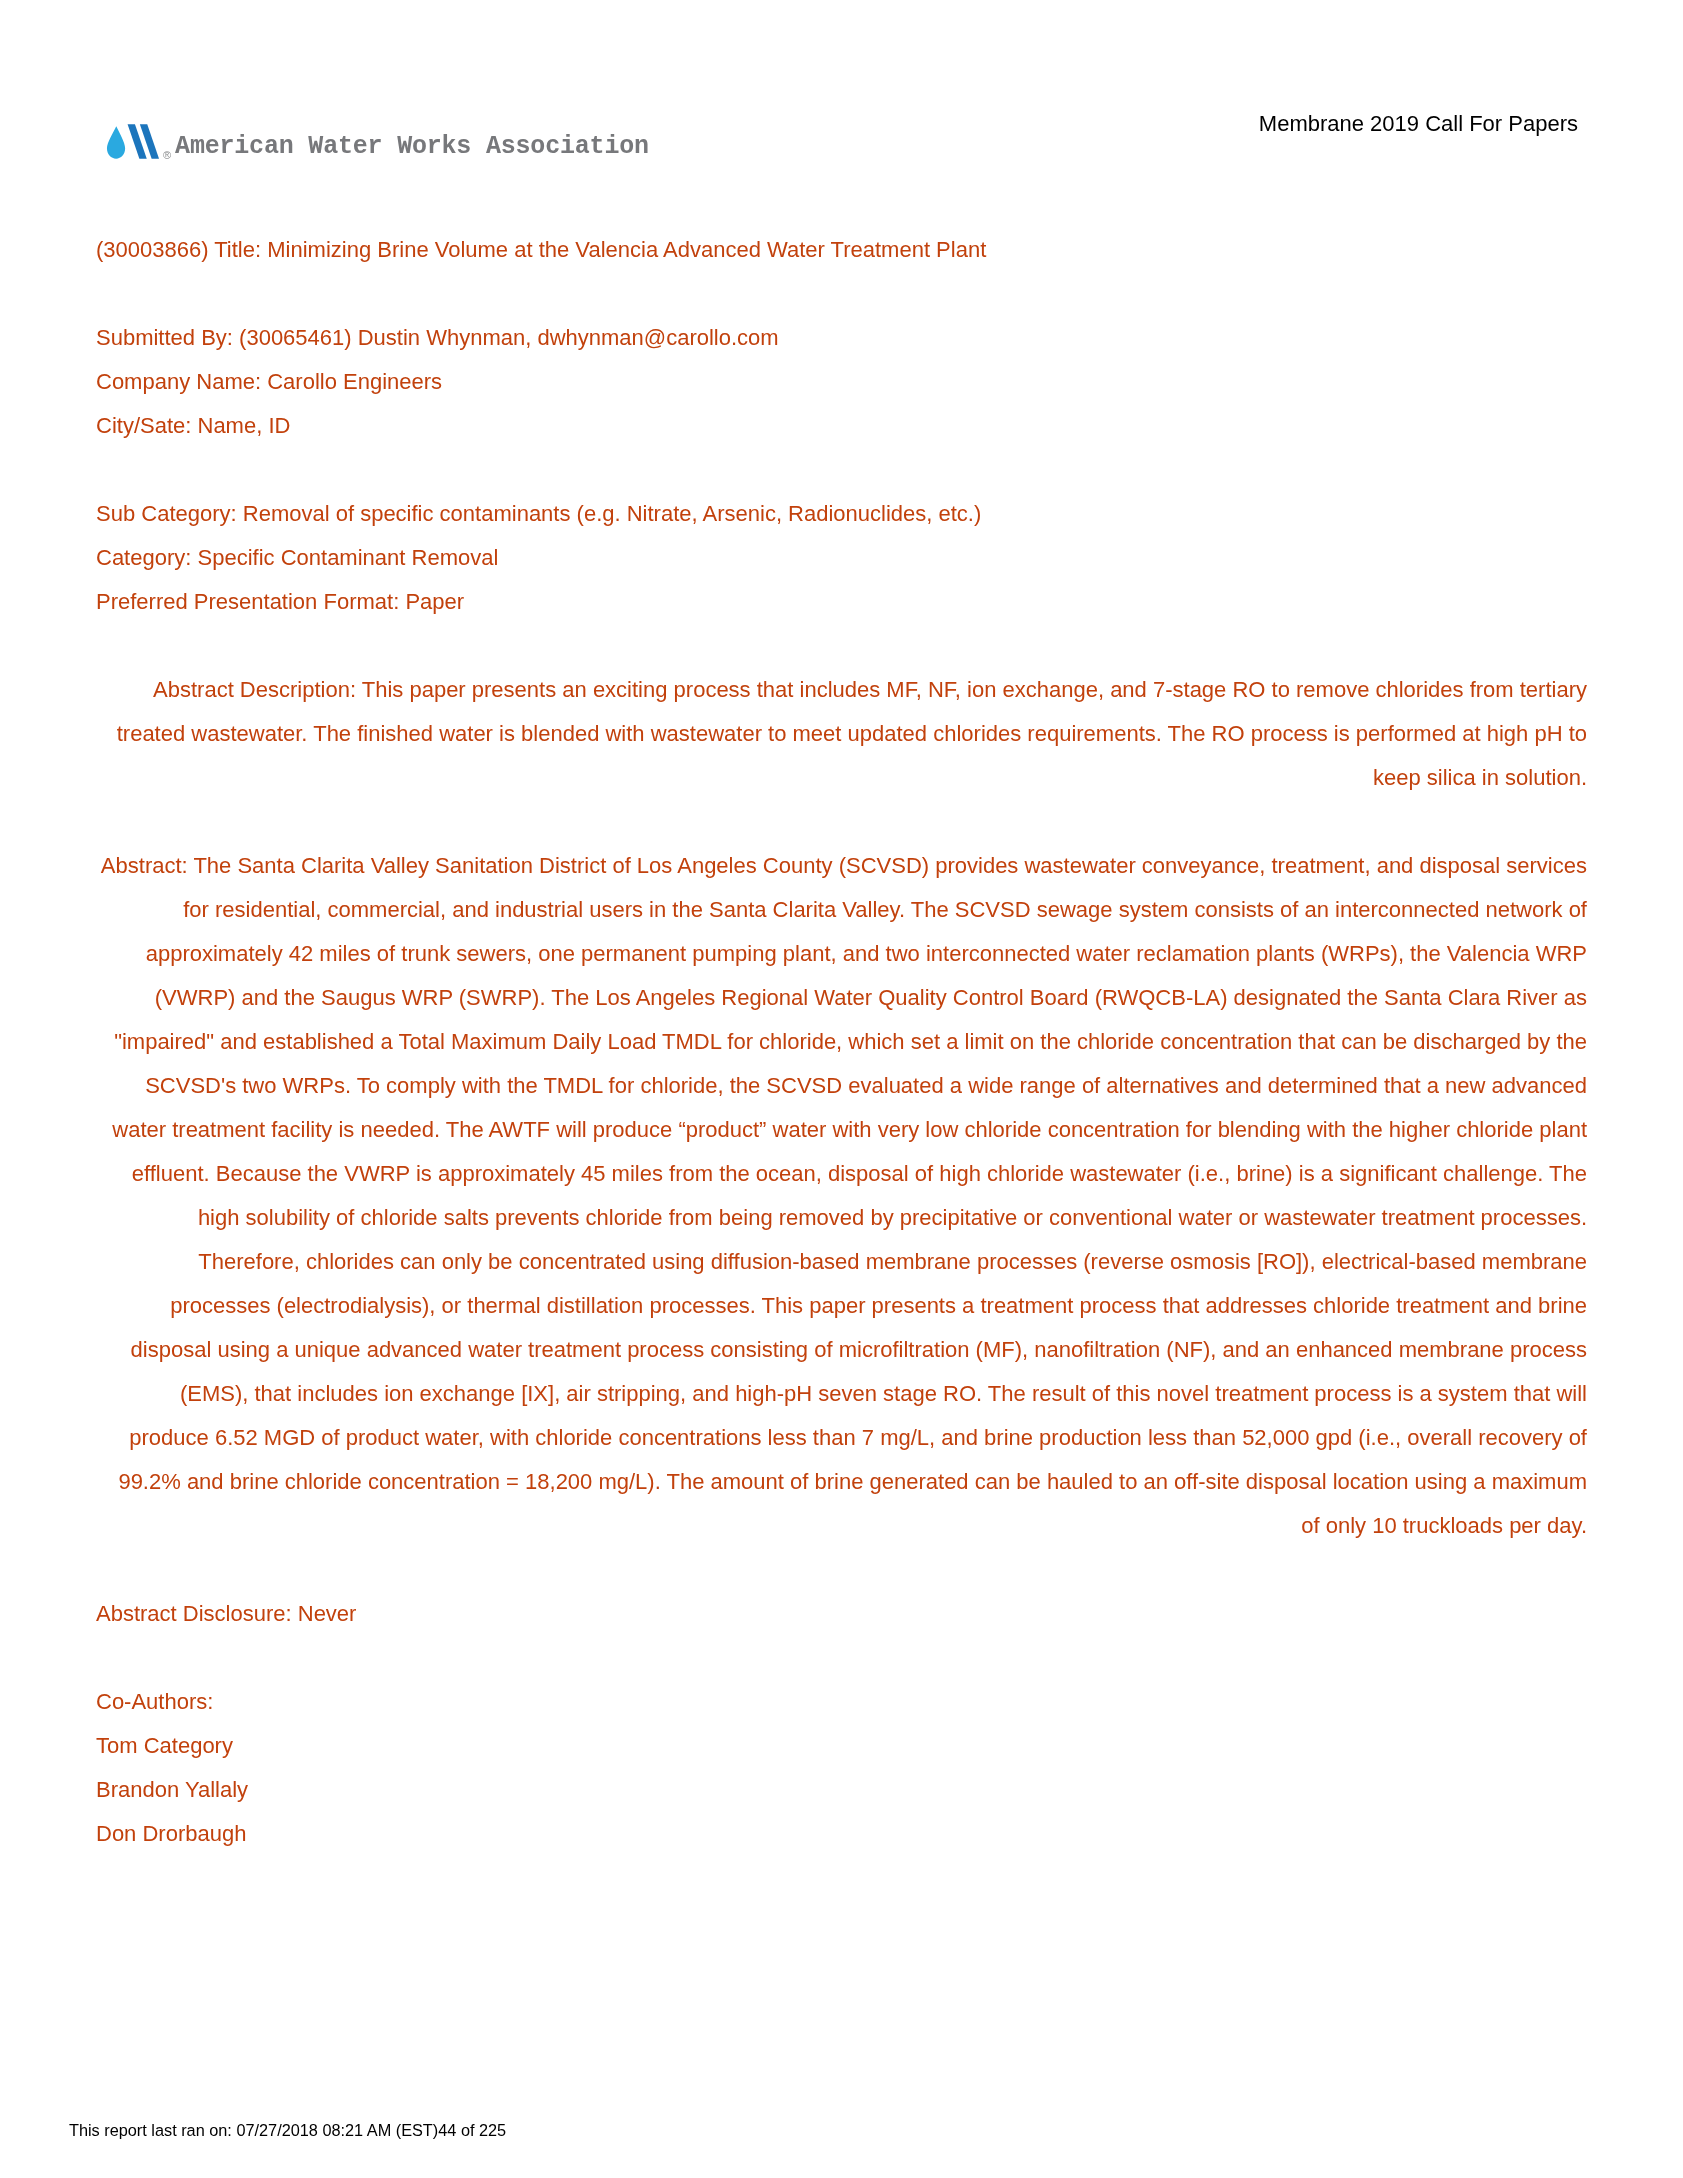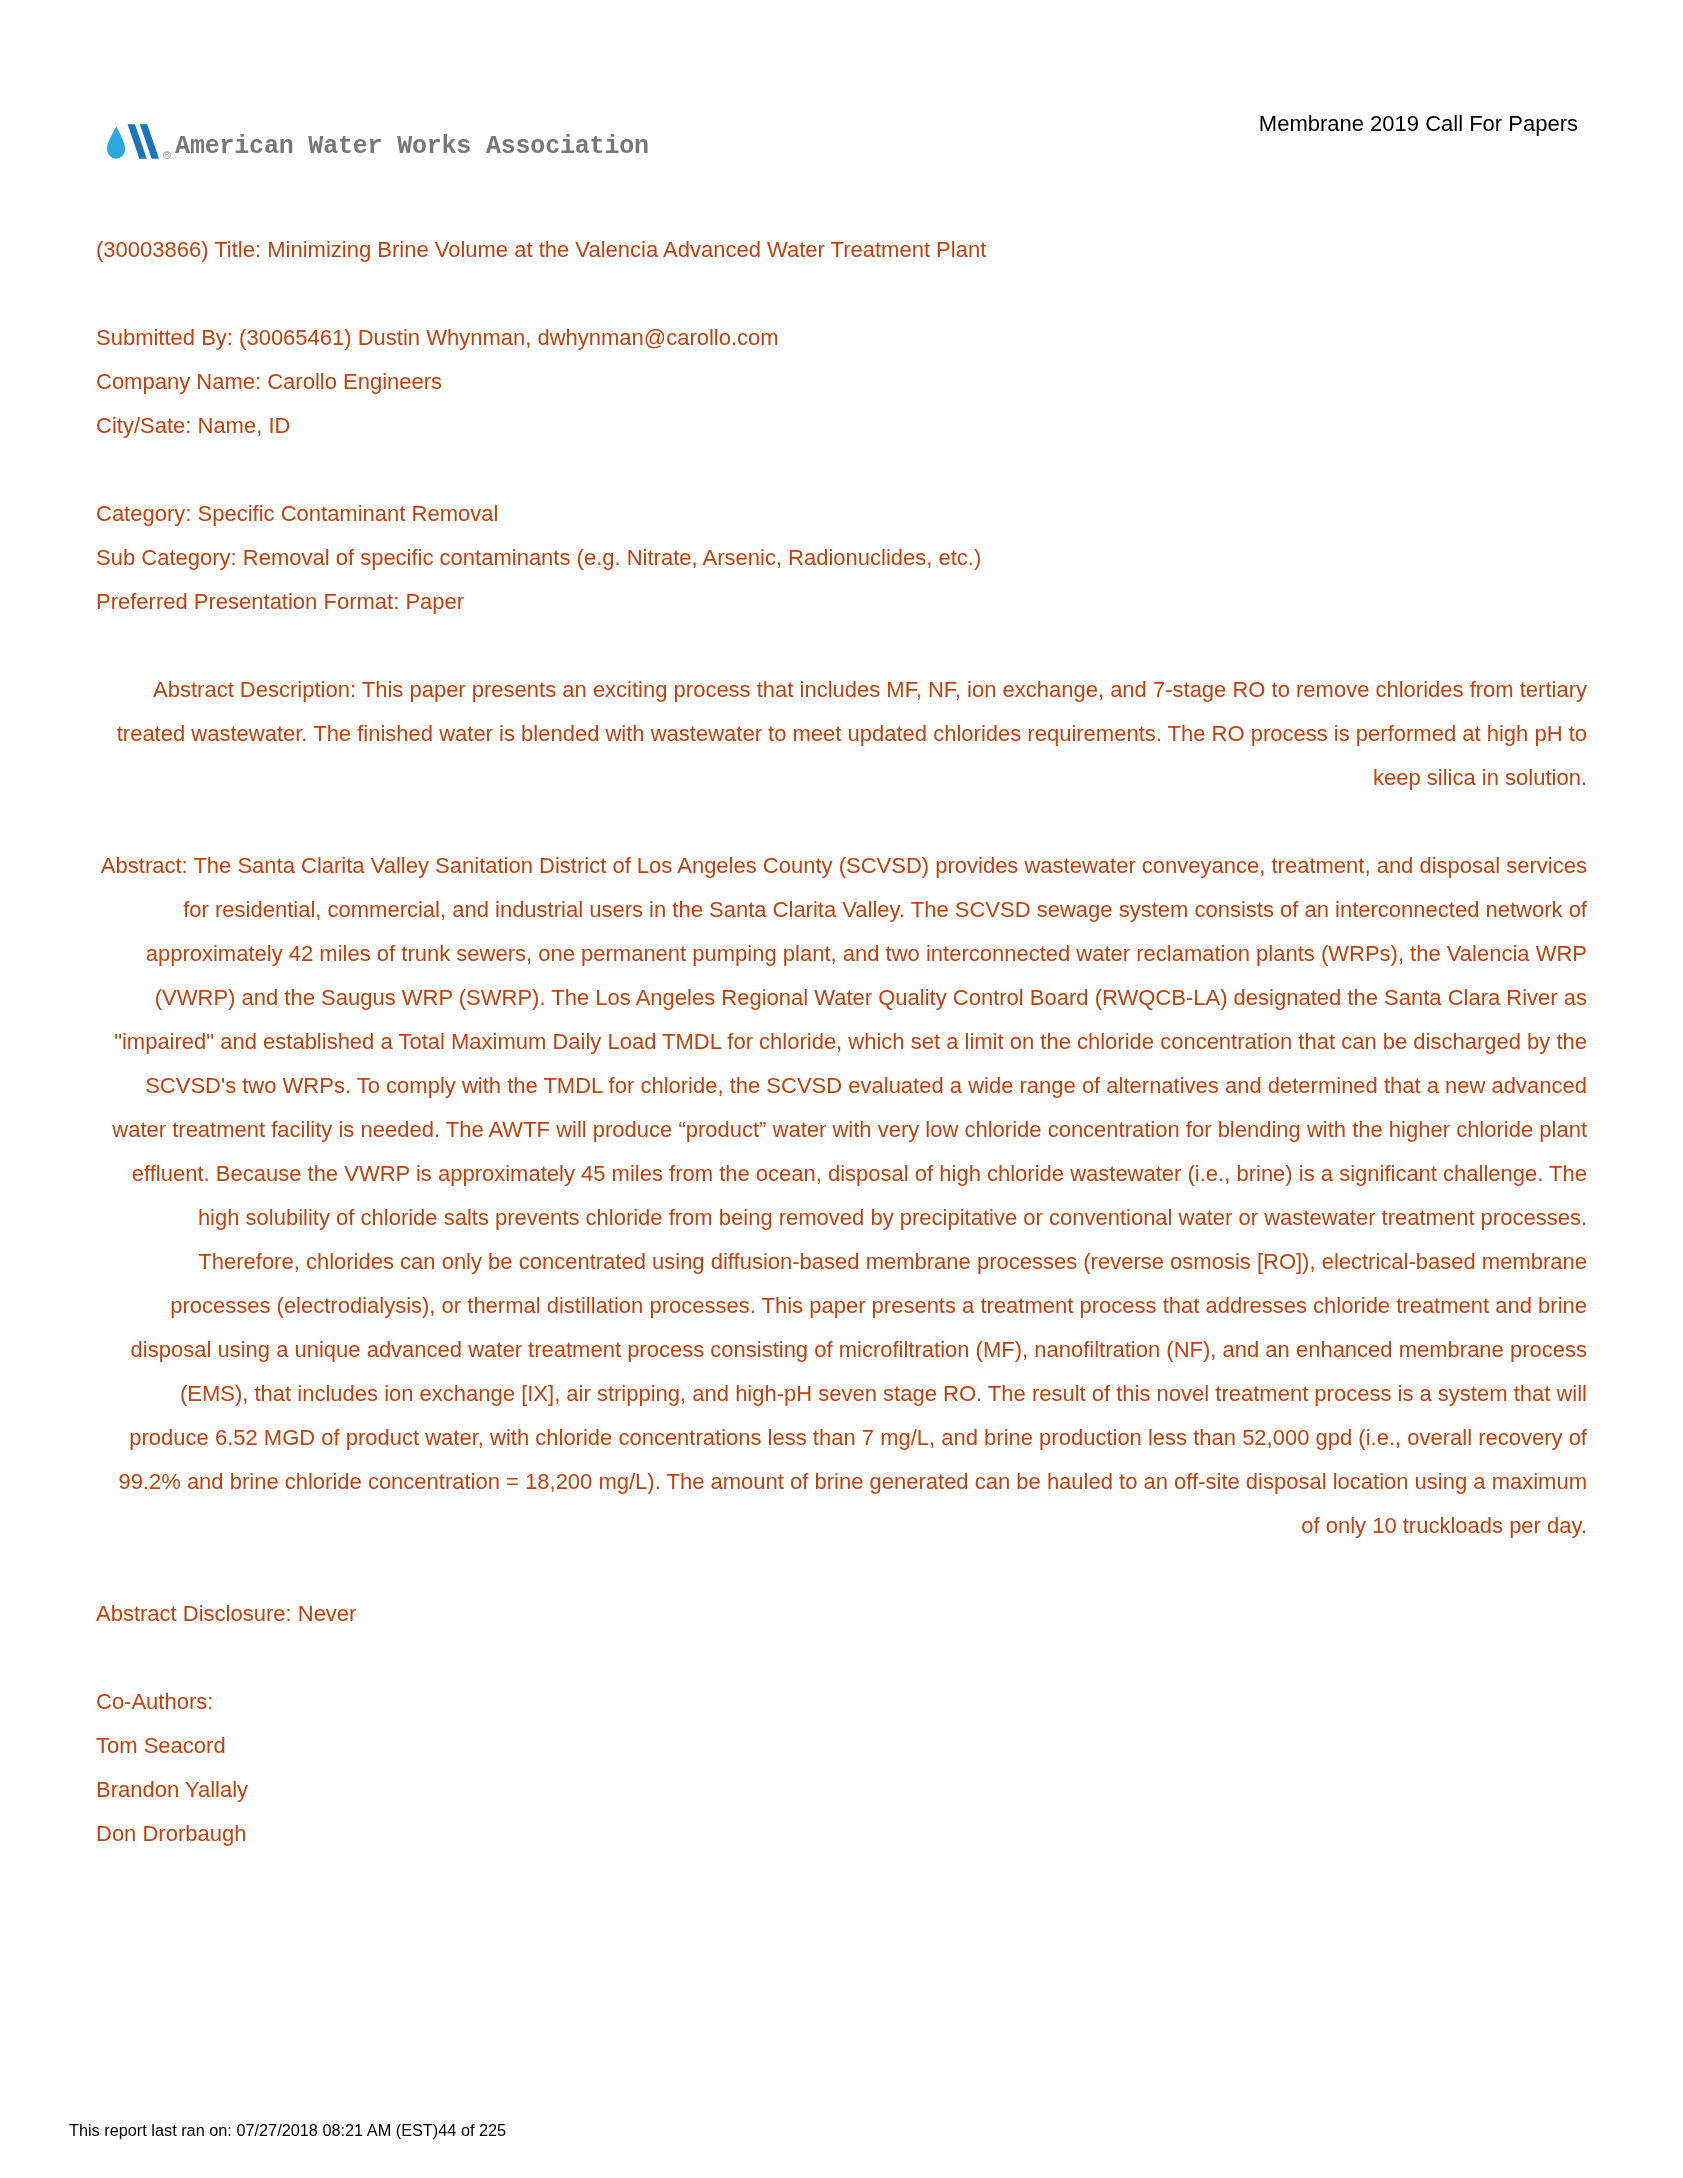--- a/index.html
+++ b/index.html
@@ -91,34 +91,34 @@
 
     <p class="row title-row"><span>(30003866) Title:</span> <span>Minimizing Brine Volume at the Valencia Advanced Water Treatment Plant</span></p>
 
     <div class="sect">
       <p class="row"><span>Submitted By:</span> <span>(30065461) Dustin Whynman, dwhynman@carollo.com</span></p>
       <p class="row"><span>Company Name:</span> <span>Carollo Engineers</span></p>
       <p class="row"><span>City/Sate:</span> <span>Name, ID</span></p>
     </div>
 
     <div class="sect">
+      <p class="row"><span>Sub Category:</span> <span>Removal of specific contaminants (e.g. Nitrate, Arsenic, Radionuclides, etc.)</span></p>
       <p class="row"><span>Category:</span> <span>Specific Contaminant Removal</span></p>
-      <p class="row"><span>Sub Category:</span> <span>Removal of specific contaminants (e.g. Nitrate, Arsenic, Radionuclides, etc.)</span></p>
       <p class="row"><span>Preferred Presentation Format:</span> <span>Paper</span></p>
     </div>
 
     <p class="sect para"><span>Abstract Description:</span> <span>This paper presents an exciting process that includes MF, NF, ion exchange, and 7-stage RO to remove chlorides from tertiary treated wastewater. The finished water is blended with wastewater to meet updated chlorides requirements. The RO process is performed at high pH to keep silica in solution.</span></p>
 
     <p class="sect para"><span>Abstract:</span> <span>The Santa Clarita Valley Sanitation District of Los Angeles County (SCVSD) provides wastewater conveyance, treatment, and disposal services for residential, commercial, and industrial users in the Santa Clarita Valley. The SCVSD sewage system consists of an interconnected network of approximately 42 miles of trunk sewers, one permanent pumping plant, and two interconnected water reclamation plants (WRPs), the Valencia WRP (VWRP) and the Saugus WRP (SWRP). The Los Angeles Regional Water Quality Control Board (RWQCB-LA) designated the Santa Clara River as "impaired" and established a Total Maximum Daily Load TMDL for chloride, which set a limit on the chloride concentration that can be discharged by the SCVSD's two WRPs. To comply with the TMDL for chloride, the SCVSD evaluated a wide range of alternatives and determined that a new advanced water treatment facility is needed. The AWTF will produce “product” water with very low chloride concentration for blending with the higher chloride plant effluent. Because the VWRP is approximately 45 miles from the ocean, disposal of high chloride wastewater (i.e., brine) is a significant challenge. The high solubility of chloride salts prevents chloride from being removed by precipitative or conventional water or wastewater treatment processes. Therefore, chlorides can only be concentrated using diffusion-based membrane processes (reverse osmosis [RO]), electrical-based membrane processes (electrodialysis), or thermal distillation processes. This paper presents a treatment process that addresses chloride treatment and brine disposal using a unique advanced water treatment process consisting of microfiltration (MF), nanofiltration (NF), and an enhanced membrane process (EMS), that includes ion exchange [IX], air stripping, and high-pH seven stage RO. The result of this novel treatment process is a system that will produce 6.52 MGD of product water, with chloride concentrations less than 7 mg/L, and brine production less than 52,000 gpd (i.e., overall recovery of 99.2% and brine chloride concentration = 18,200 mg/L). The amount of brine generated can be hauled to an off-site disposal location using a maximum of only 10 truckloads per day.</span></p>
 
     <p class="sect row"><span>Abstract Disclosure:</span> <span>Never</span></p>
 
     <div class="sect">
       <p class="row">Co-Authors:</p>
-      <p class="row">Tom Seacord</p>
+      <p class="row">Tom Category</p>
       <p class="row">Brandon Yallaly</p>
       <p class="row">Don Drorbaugh</p>
     </div>
 
   </main>
 
   <footer class="footer">
     <span>This report last ran on: 07/27/2018 08:21 AM (EST)</span>
     <span>44 of 225</span>
   </footer>

